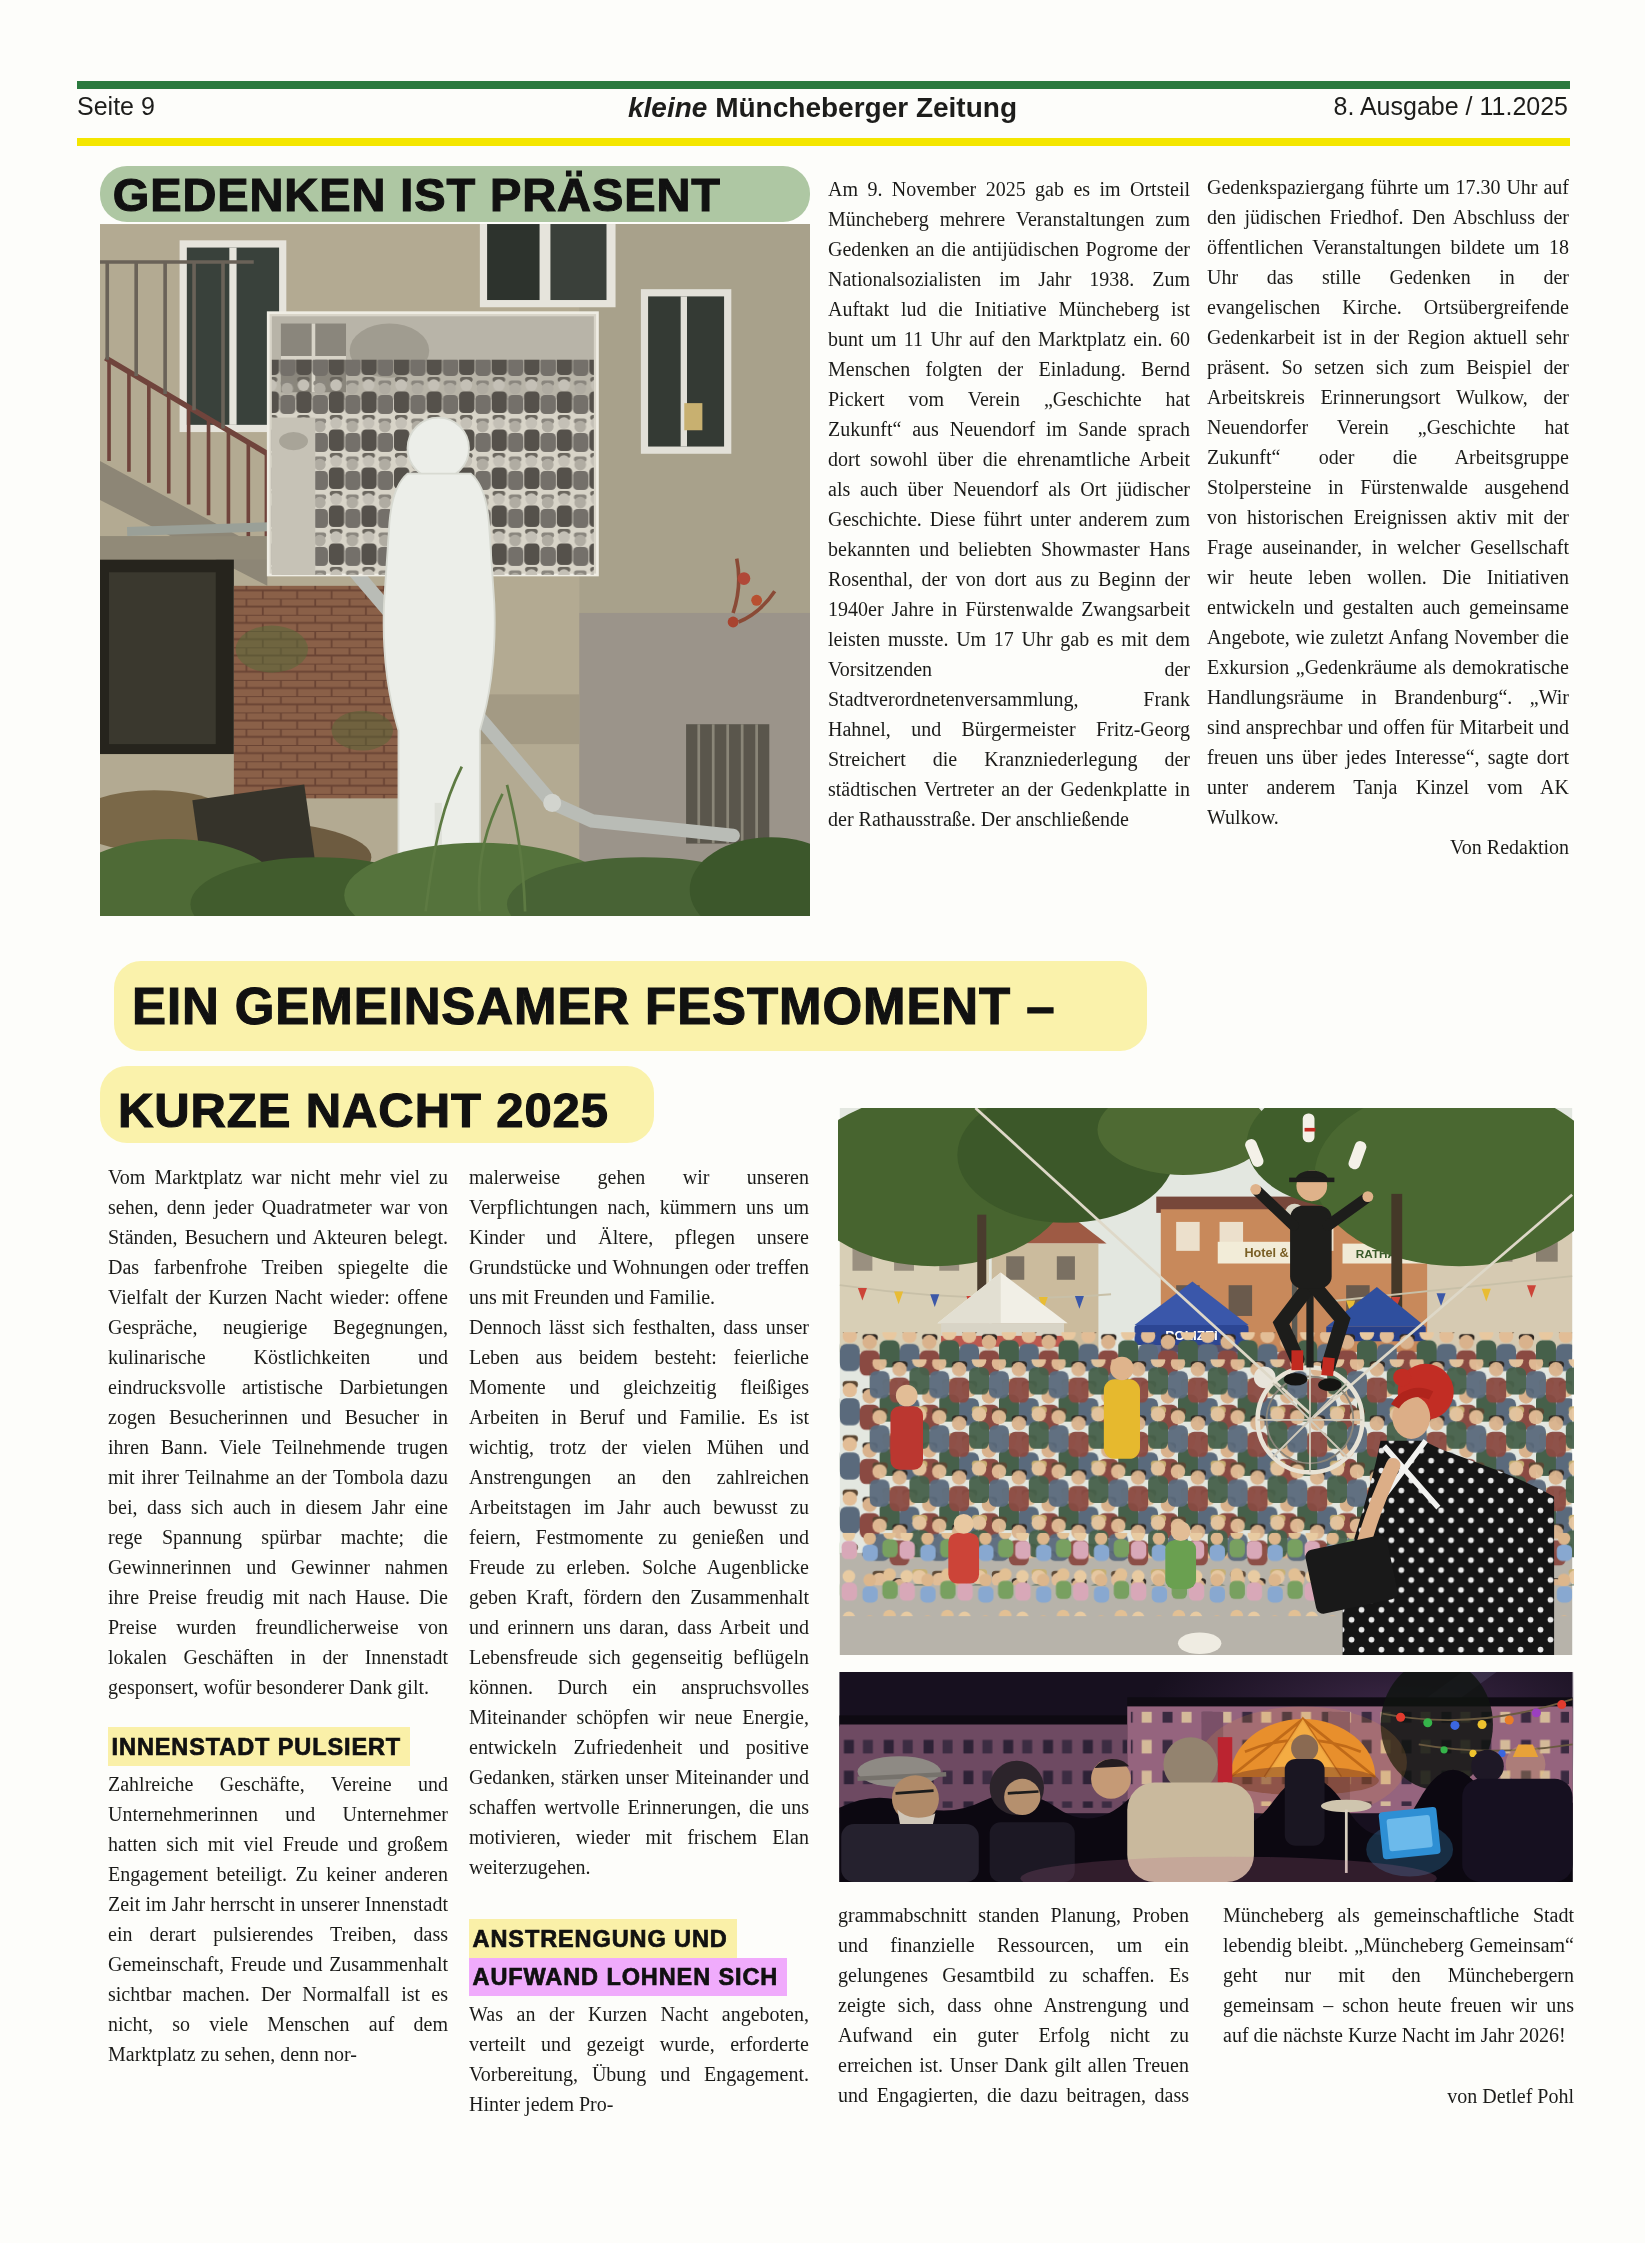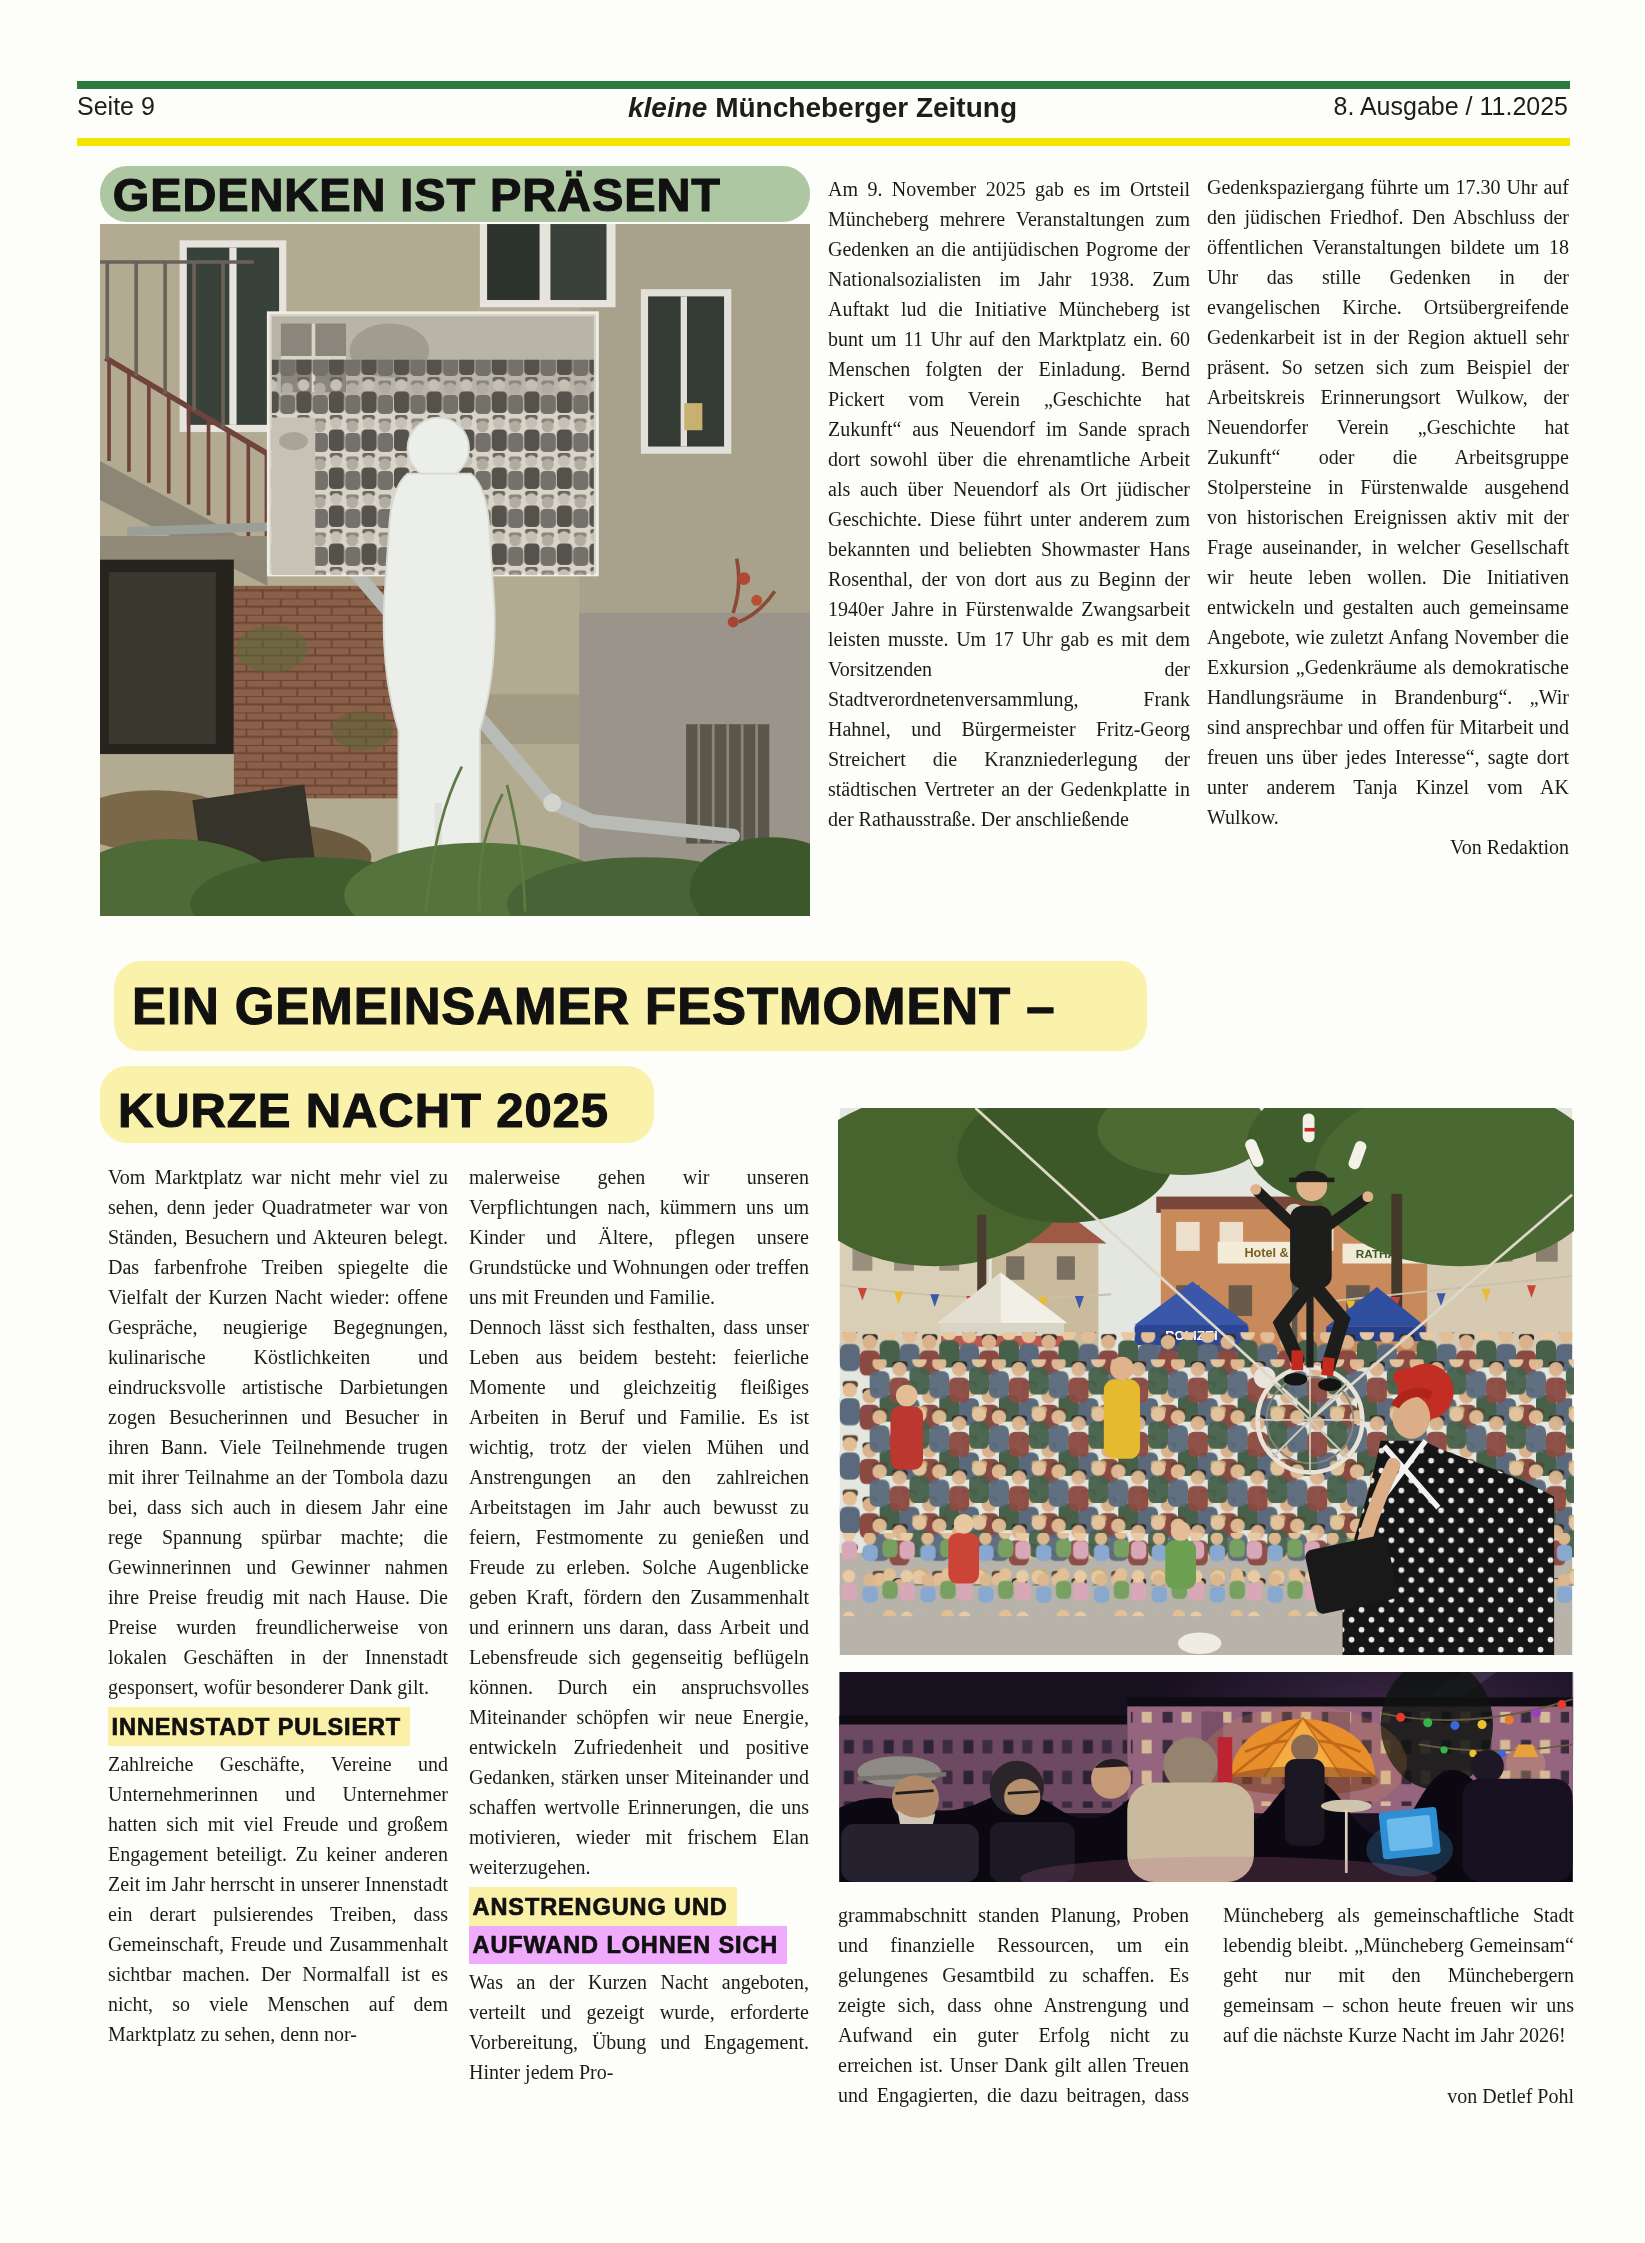--- a/index.html
+++ b/index.html
@@ -384,29 +384,29 @@
       <rect x="598" y="152" width="64" height="52" rx="4" fill="#2e8fd4" transform="rotate(-6 630 178)"></rect>
       <rect x="606" y="160" width="48" height="36" rx="3" fill="#7cc4f0" opacity="0.8" transform="rotate(-6 630 178)"></rect>
       <circle cx="716" cy="104" r="18" fill="#1e1826"></circle>
       <rect x="688" y="118" width="122" height="114" rx="20" fill="#161020"></rect>
       <ellipse cx="430" cy="228" rx="230" ry="24" fill="#b56a8c" opacity="0.22"></ellipse>
     </g>
   </svg>
 
   <div id="a2col1" class="col">
     <p>Vom Marktplatz war nicht mehr viel zu sehen, denn jeder Quadratmeter war von Ständen, Besuchern und Akteuren belegt. Das farbenfrohe Treiben spiegelte die Vielfalt der Kurzen Nacht wieder: offene Gespräche, neugierige Begegnungen, kulinarische Köstlichkeiten und eindrucksvolle artistische Darbietungen zogen Besucherinnen und Besucher in ihren Bann. Viele Teilnehmende trugen mit ihrer Teilnahme an der Tombola dazu bei, dass sich auch in diesem Jahr eine rege Spannung spürbar machte; die Gewinnerinnen und Gewinner nahmen ihre Preise freudig mit nach Hause. Die Preise wurden freundlicherweise von lokalen Geschäften in der Innenstadt gesponsert, wofür besonderer Dank gilt.</p>
-    <div class="subwrap"><span class="subhead" style="background-color: rgb(250, 240, 168);">INNENSTADT PULSIERT</span></div>
+    <div class="subwrap"><span class="subhead" style="background-color: rgb(250, 240, 168); margin-top: 20px;">INNENSTADT PULSIERT</span></div>
     <p>Zahlreiche Geschäfte, Vereine und Unternehmerinnen und Unternehmer hatten sich mit viel Freude und großem Engagement beteiligt. Zu keiner anderen Zeit im Jahr herrscht in unserer Innenstadt ein derart pulsierendes Treiben, dass Gemeinschaft, Freude und Zusammenhalt sichtbar machen. Der Normalfall ist es nicht, so viele Menschen auf dem Marktplatz zu sehen, denn nor-</p>
   </div>
 
   <div id="a2col2" class="col">
     <p>malerweise gehen wir unseren Verpflichtungen nach, kümmern uns um Kinder und Ältere, pflegen unsere Grundstücke und Wohnungen oder treffen uns mit Freunden und Familie.</p>
     <p>Dennoch lässt sich festhalten, dass unser Leben aus beidem besteht: feierliche Momente und gleichzeitig fleißiges Arbeiten in Beruf und Familie. Es ist wichtig, trotz der vielen Mühen und Anstrengungen an den zahlreichen Arbeitstagen im Jahr auch bewusst zu feiern, Festmomente zu genießen und Freude zu erleben. Solche Augenblicke geben Kraft, fördern den Zusammenhalt und erinnern uns daran, dass Arbeit und Lebensfreude sich gegenseitig beflügeln können. Durch ein anspruchsvolles Miteinander schöpfen wir neue Energie, entwickeln Zufriedenheit und positive Gedanken, stärken unser Miteinander und schaffen wertvolle Erinnerungen, die uns motivieren, wieder mit frischem Elan weiterzugehen.</p>
     <div class="subwrap">
-      <span class="subhead" style="background-color: rgb(250, 240, 168);">ANSTRENGUNG UND</span><br>
+      <span class="subhead" style="background-color: rgb(250, 240, 168); margin-top: 32px;">ANSTRENGUNG UND</span><br>
       <span class="subhead" style="background-color: #f0abfc;">AUFWAND LOHNEN SICH</span>
     </div>
     <p>Was an der Kurzen Nacht angeboten, verteilt und gezeigt wurde, erforderte Vorbereitung, Übung und Engagement. Hinter jedem Pro-</p>
   </div>
 
   <div id="a2tail" class="col">
     <p>grammabschnitt standen Planung, Proben und finanzielle Ressourcen, um ein gelungenes Gesamtbild zu schaffen. Es zeigte sich, dass ohne Anstrengung und Aufwand ein guter Erfolg nicht zu erreichen ist. Unser Dank gilt allen Treuen und Engagierten, die dazu beitragen, dass Müncheberg als gemeinschaftliche Stadt lebendig bleibt. „Müncheberg Gemeinsam“ geht nur mit den Münchebergern gemeinsam – schon heute freuen wir uns auf die nächste Kurze Nacht im Jahr 2026!</p>
     <p class="byline">von Detlef Pohl</p>
   </div>
 

